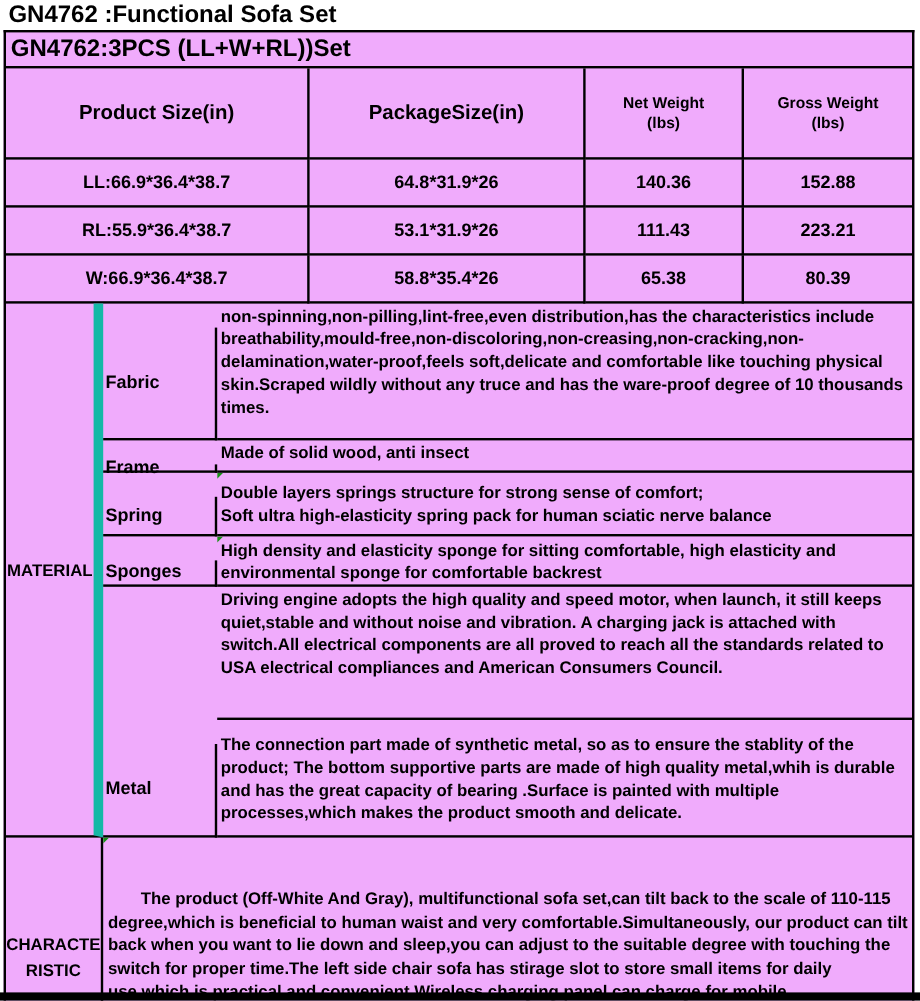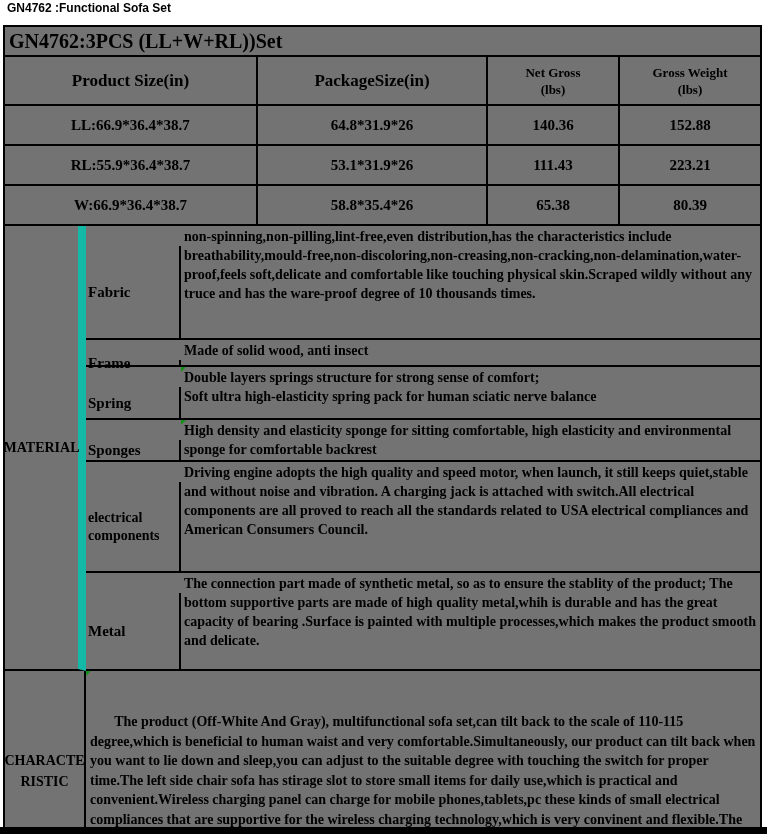--- a/index.html
+++ b/index.html
@@ -8,32 +8,31 @@
     position: relative;
     background: #ffffff;
     color: #000000;
     font-family: "Liberation Sans", sans-serif;
     font-weight: bold;
   }
 
   .page-title {
     position: absolute;
     top: 1px; left: 7px;
-    font-size: 12px;
+    font-size: 20px;
     white-space: nowrap;
   }
 
   .sheet {
     position: absolute;
     top: 25px; left: 3px;
     width: 759px; height: 809px;
     border: 2px solid #000;
     border-bottom: none;
-    background: #737373;
-    font-family: Liberation Serif, serif;
+    background: #f0abfc;
   }
 
   .set-title-row {
     height: 30px;
     border-bottom: 2px solid #000;
     font-size: 20px;
     line-height: 28px;
     padding-left: 4px;
     white-space: nowrap;
     overflow: hidden;
@@ -41,21 +40,21 @@
 
   
   .size-grid { display: grid; grid-template-columns: 253px 230px 132px 140px; }
   .size-grid .cell {
     border-right: 2px solid #000;
     border-bottom: 2px solid #000;
     display: flex; align-items: center; justify-content: center;
     text-align: center;
   }
   .size-grid .cell:nth-child(4n) { border-right: none; }
-  .size-grid .hdr { height: 49px; }
+  .size-grid .hdr { height: 76px; }
   .size-grid .hdr-big { font-size: 17px; }
   .size-grid .hdr-small { font-size: 13px; line-height: 17px; white-space: pre-line; }
   .size-grid .data { height: 40px; font-size: 15px; }
 
   
   .mat-grid { display: grid; grid-template-columns: 81px 95px 579px; grid-template-rows: 114px 27px 53px 42px 111px 98px; }
   .mat-label {
     grid-row: 1 / 7; grid-column: 1;
     border-right: 8px solid #14b8a6;
     border-bottom: 2px solid #000;
@@ -77,21 +76,21 @@
     grid-column: 3;
     border-bottom: 2px solid #000;
     padding: 1px 2px 0 3px;
     font-size: 14px;
     line-height: 19px;
     white-space: pre-line;
     overflow-wrap: break-word;
     overflow: hidden;
     position: relative;
   }
-  .mat-desc.vcenter { display: flex; }
+  .mat-desc.vcenter { display: flex; align-items: center; }
 
   
   .char-grid { display: grid; grid-template-columns: 81px 674px; height: 199px; }
   .char-label {
     border-right: 2px solid #000;
     display: flex; align-items: center; justify-content: center;
     text-align: center;
     font-size: 14px;
     line-height: 21px;
     white-space: pre-line;
@@ -128,21 +127,21 @@
 
 <div class="page-title">GN4762 :Functional Sofa Set</div>
 
 <div class="sheet">
 
   <div class="set-title-row">GN4762:3PCS (LL+W+RL))Set</div>
 
   <div class="size-grid">
     <div class="cell hdr hdr-big">Product Size(in)</div>
     <div class="cell hdr hdr-big">PackageSize(in)</div>
-    <div class="cell hdr hdr-small">Net Gross
+    <div class="cell hdr hdr-small">Net Weight
 (lbs)</div>
     <div class="cell hdr hdr-small">Gross Weight
 (lbs)</div>
 
     <div class="cell data">LL:66.9*36.4*38.7</div>
     <div class="cell data">64.8*31.9*26</div>
     <div class="cell data">140.36</div>
     <div class="cell data">152.88</div>
 
     <div class="cell data">RL:55.9*36.4*38.7</div>
@@ -171,21 +170,20 @@
       <span style="white-space:pre-line">Double layers springs structure for strong sense of comfort;
 Soft ultra high-elasticity spring pack for human sciatic nerve balance</span>
     </div>
 
     <div class="mat-name" style="grid-row:4">Sponges</div>
     <div class="mat-desc vcenter" style="grid-row:4">
       <span class="tri"></span>
       <span>High density and elasticity sponge for sitting comfortable, high elasticity and environmental sponge for comfortable backrest</span>
     </div>
 
-    <div class="mat-name small" style="grid-row:5">electrical components</div>
     <div class="mat-desc" style="grid-row:5">Driving engine adopts the high quality and speed motor, when launch, it still keeps quiet,stable and without noise and vibration. A charging jack is attached with switch.All electrical components are all proved to reach all the standards related to USA electrical compliances and American Consumers Council.</div>
 
     <div class="mat-name" style="grid-row:6">Metal</div>
     <div class="mat-desc vcenter" style="grid-row:6">The connection part made of  synthetic metal, so as to ensure the stablity of the product; The bottom supportive parts are made of high quality metal,whih is durable and has the great capacity of bearing .Surface is painted with multiple processes,which makes the product smooth and delicate.</div>
   </div>
 
   <div class="char-grid">
     <div class="char-label">CHARACTE
 RISTIC</div>
     <div class="char-desc">

